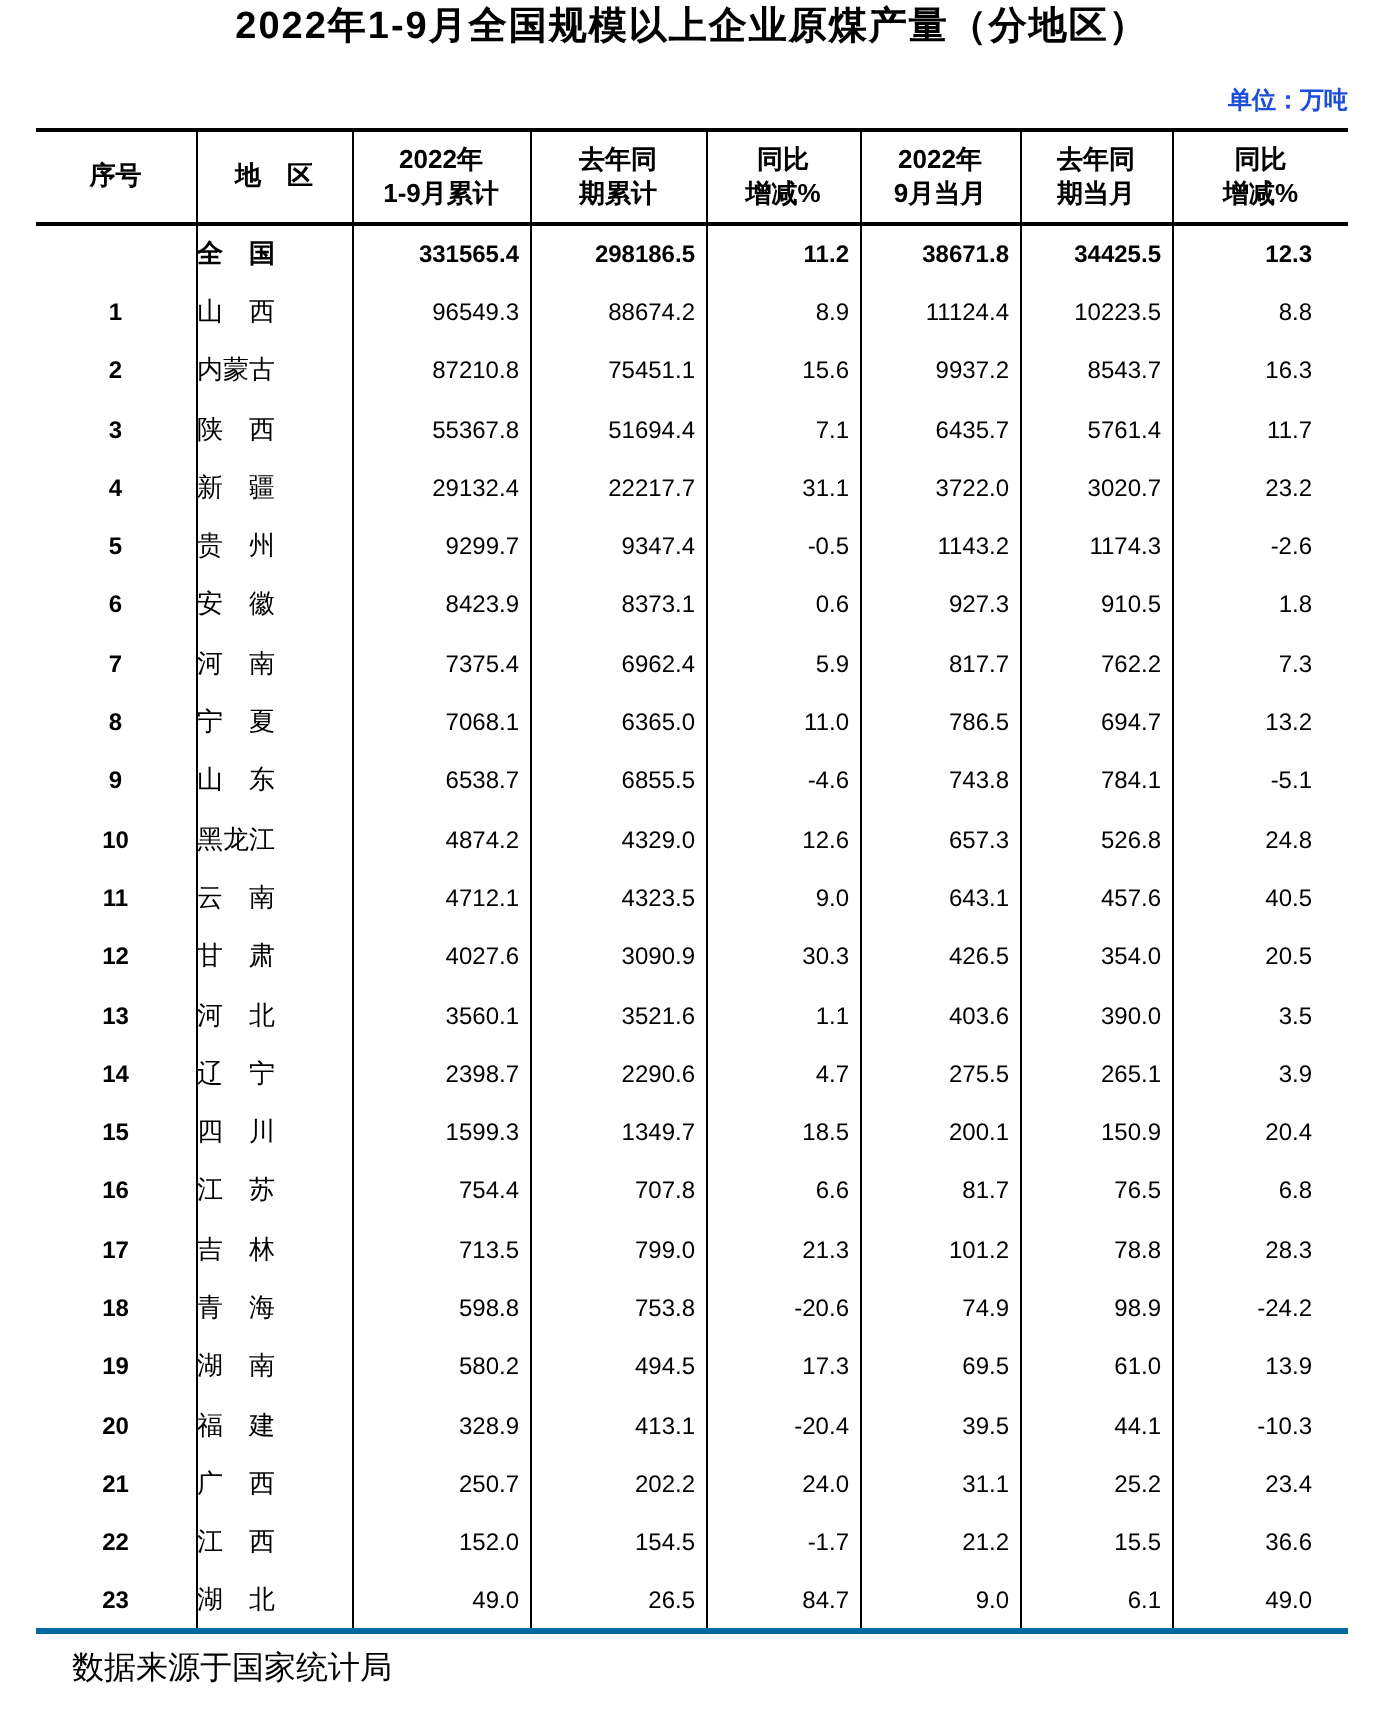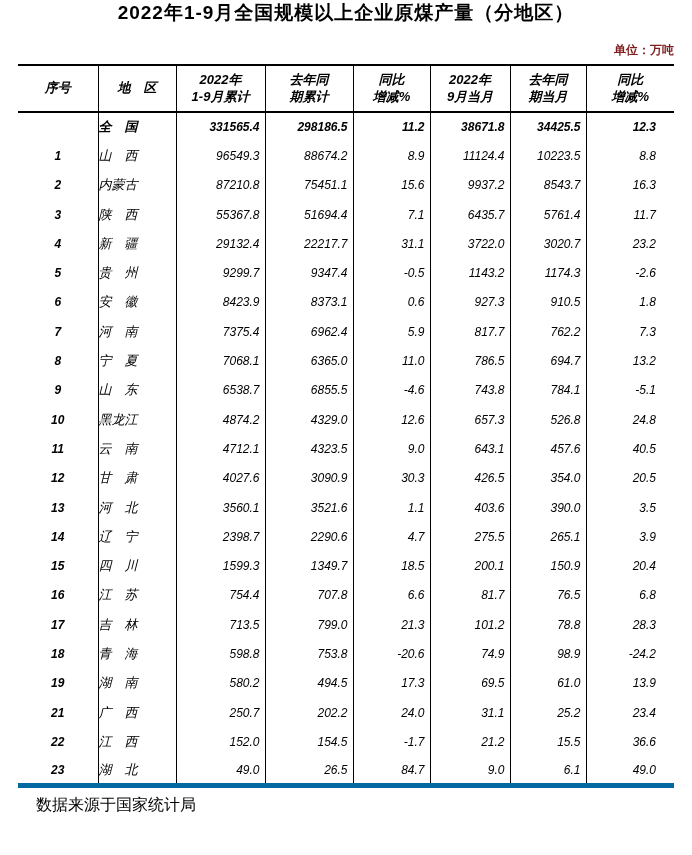--- a/index.html
+++ b/index.html
@@ -30,22 +30,21 @@
     font-size: 12px;
     font-weight: bold;
     color: #c00000;
   }
   table.stat-table {
     width: 656px;
     margin: 5px auto 1px auto;
     border-collapse: collapse;
     table-layout: fixed;
     border-top: 2px solid #000;
-    border-bottom: 5px solid #0369a1;
-    font-style: italic;
+    border-bottom: 3px solid #0369a1;
   }
   thead th {
     border-bottom: 2px solid #000;
     height: 47px;
     font-size: 13px;
     font-weight: bold;
     text-align: center;
     vertical-align: middle;
     line-height: 1.25;
   }
@@ -68,21 +67,21 @@
     font-weight: 500;
   }
 </style>
 </head>
 <body>
 
 <div class="page">
 
   <div class="title">2022年1-9月全国规模以上企业原煤产量（分地区）</div>
 
-  <div class="unit-row" style="color: #7f1d1d;">单位：万吨</div>
+  <div class="unit-row" style="color: #1d4ed8;">单位：万吨</div>
 
   <table class="stat-table">
     <colgroup>
       <col style="width:80px">
         <col style="width:78px">
         <col style="width:89px">
         <col style="width:88px">
       <col style="width:77px">
         <col style="width:80px">
         <col style="width:76px">
@@ -319,20 +318,30 @@
           <td class="c0">19</td>
           <td class="c1">湖　南</td>
           <td class="c2">580.2</td>
           <td class="c3">494.5</td>
           <td class="c4">17.3</td>
           <td class="c5">69.5</td>
           <td class="c6">61.0</td>
           <td class="c7">13.9</td>
         </tr>
         <tr>
+          <td class="c0">20</td>
+          <td class="c1">福　建</td>
+          <td class="c2">328.9</td>
+          <td class="c3">413.1</td>
+          <td class="c4">-20.4</td>
+          <td class="c5">39.5</td>
+          <td class="c6">44.1</td>
+          <td class="c7">-10.3</td>
+        </tr>
+        <tr>
           <td class="c0">21</td>
           <td class="c1">广　西</td>
           <td class="c2">250.7</td>
           <td class="c3">202.2</td>
           <td class="c4">24.0</td>
           <td class="c5">31.1</td>
           <td class="c6">25.2</td>
           <td class="c7">23.4</td>
         </tr>
         <tr>

